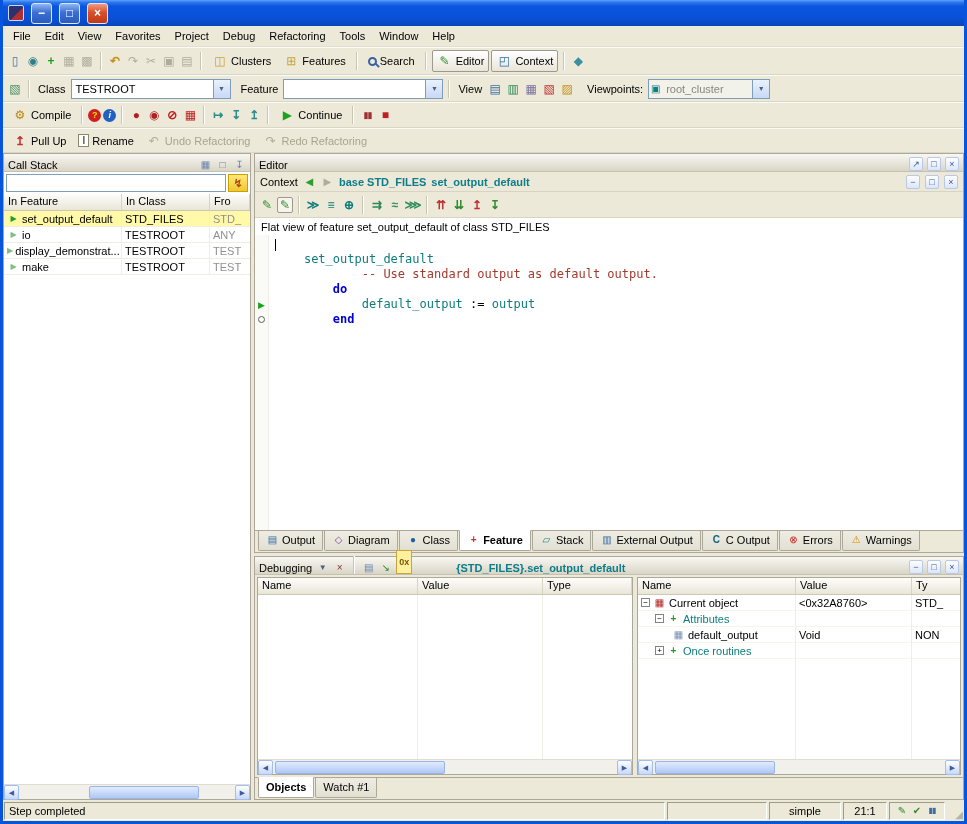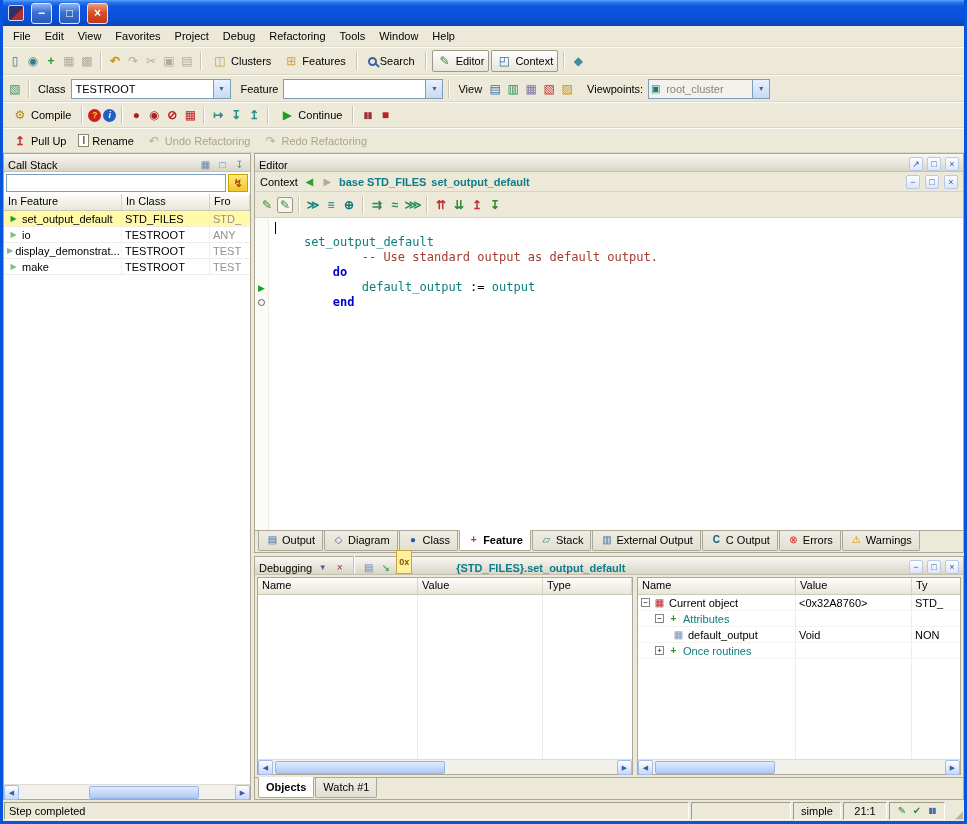--- a/index.html
+++ b/index.html
@@ -351,20 +351,23 @@
         <span class="ic" style="color:#0E7C7C;font-weight:bold">⊕</span>
         <span class="sep"></span>
         <span class="ic" style="color:#2E8B57;font-weight:bold">⇉</span>
         <span class="ic" style="color:#2E8B57;font-weight:bold">≈</span>
         <span class="ic" style="color:#2E8B57;font-weight:bold">⋙</span>
         <span class="sep"></span>
         <span class="ic" style="color:#C03030;font-weight:bold">⇈</span>
         <span class="ic" style="color:#2E8B2E;font-weight:bold">⇊</span>
         <span class="ic" style="color:#C03030;font-weight:bold">↥</span>
         <span class="ic" style="color:#2E8B2E;font-weight:bold">↧</span>
+      </div>
+      <div class="caption-row">
+        <span>Flat view of feature set_output_default of class STD_FILES</span>
       </div>
       <div class="code-area">
         <div class="gutter">
           <div class="gslot"></div>
           <div class="gslot"></div>
           <div class="gslot"></div>
           <div class="gslot"></div>
           <div class="gslot">
             <span style="color:#1FA01F;font-size:9px">▶</span>
           </div>
@@ -515,21 +518,21 @@
           <span>Watch #1</span>
         </span>
       </div>
     </div>
   </div>
 </div>
 
 <div class="statusbar">
   <span class="sseg" style="flex:1">Step completed</span>
   <span class="sseg" style="width:100px"></span>
-  <span class="sseg" style="width:48px;justify-content:center">simple</span>
+  <span class="sseg" style="width:72px;justify-content:center">simple</span>
   <span class="sseg" style="width:44px;justify-content:center">21:1</span>
   <span class="sseg" style="width:56px;justify-content:center">
     <span class="ic s" style="color:#2E8B2E">✎</span>
     <span class="ic s" style="color:#2E8B2E">✔</span>
     <span class="ic s" style="color:#3A6EA5;font-size:8px;letter-spacing:-1px">▮▮</span>
   </span>
   <span class="grip">◢</span>
 </div>
 
 </body></html>

